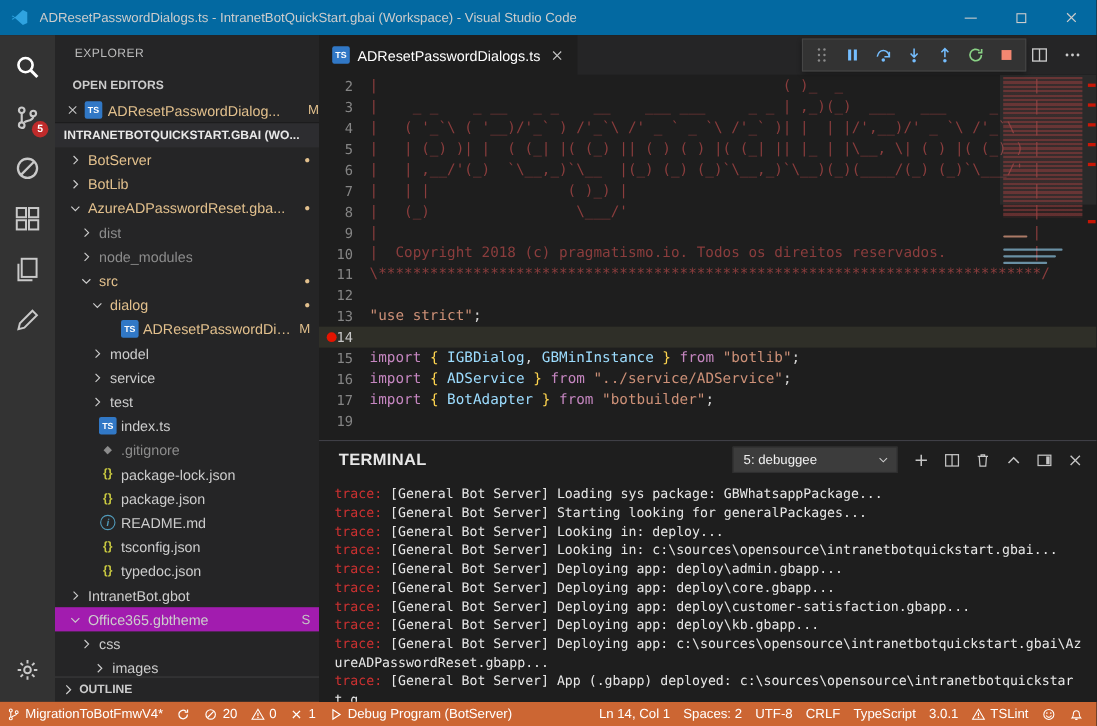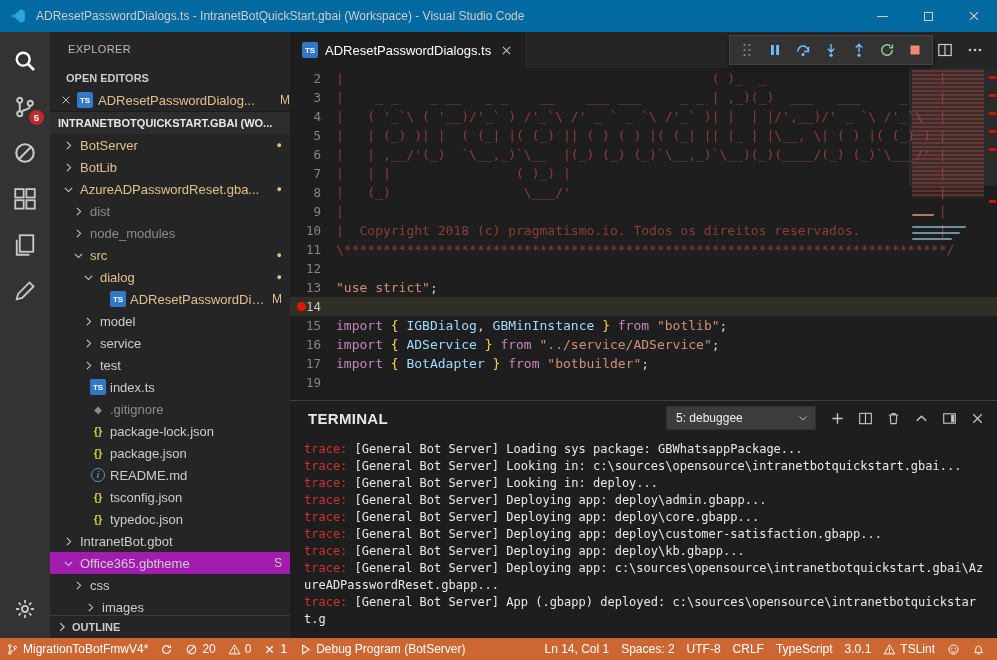--- a/index.html
+++ b/index.html
@@ -584,22 +584,23 @@
               </div>
               <div>
                 <svg width="15" height="15" viewBox="0 0 16 16" aria-hidden="true">
                   <path d="M3.5 3.5l9 9M12.5 3.5l-9 9" stroke="currentColor" stroke-width="1.3" fill="none"></path>
                 </svg>
               </div>
             </div>
         </div>
         <div class="panel-body" id="terminal-output">
             <div class="tline"><span class="tprefix">trace: </span><span>[General Bot Server] Loading sys package: GBWhatsappPackage...</span></div>
+            <div class="tline"><span class="tprefix">trace: </span><span>[General Bot Server] Starting looking for generalPackages...</span></div>
+            <div class="tline"><span class="tprefix">trace: </span><span>[General Bot Server] Looking in: deploy...</span></div>
             <div class="tline"><span class="tprefix">trace: </span><span>[General Bot Server] Looking in: c:\sources\opensource\intranetbotquickstart.gbai...</span></div>
-            <div class="tline"><span class="tprefix">trace: </span><span>[General Bot Server] Looking in: deploy...</span></div>
             <div class="tline"><span class="tprefix">trace: </span><span>[General Bot Server] Deploying app: deploy\admin.gbapp...</span></div>
             <div class="tline"><span class="tprefix">trace: </span><span>[General Bot Server] Deploying app: deploy\core.gbapp...</span></div>
             <div class="tline"><span class="tprefix">trace: </span><span>[General Bot Server] Deploying app: deploy\customer-satisfaction.gbapp...</span></div>
             <div class="tline"><span class="tprefix">trace: </span><span>[General Bot Server] Deploying app: deploy\kb.gbapp...</span></div>
             <div class="tline"><span class="tprefix">trace: </span><span>[General Bot Server] Deploying app: c:\sources\opensource\intranetbotquickstart.gbai\AzureADPasswordReset.gbapp...</span></div>
             <div class="tline"><span class="tprefix">trace: </span><span>[General Bot Server] App (.gbapp) deployed: c:\sources\opensource\intranetbotquickstart.g</span></div>
           </div>
       </div>
     </div>
   </div>

